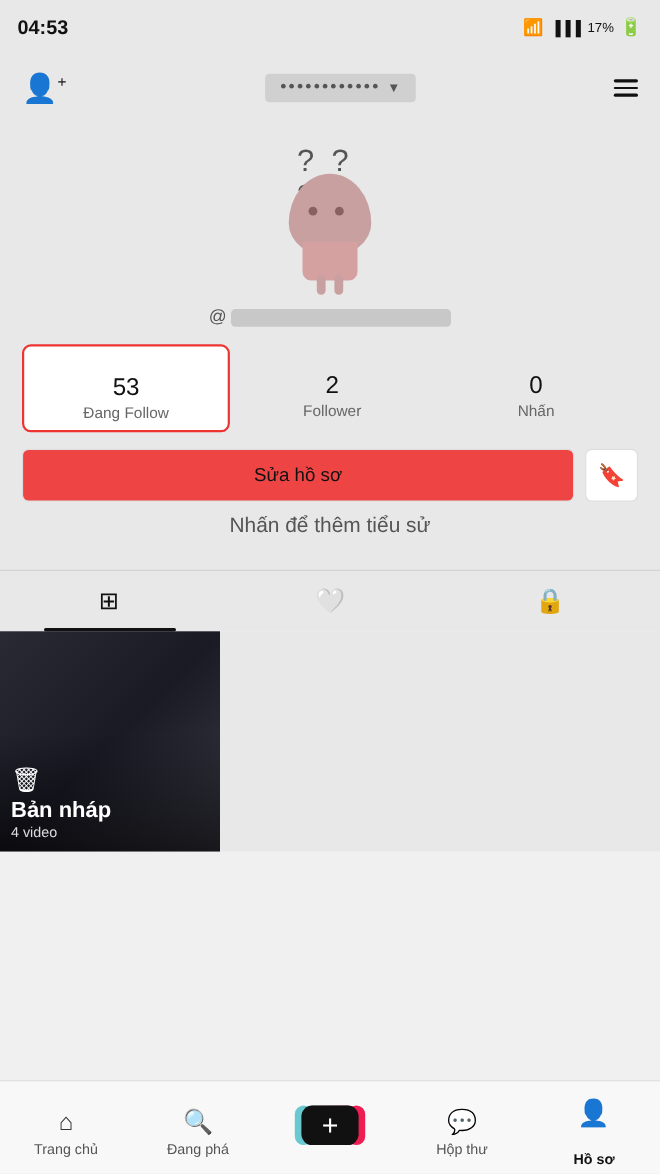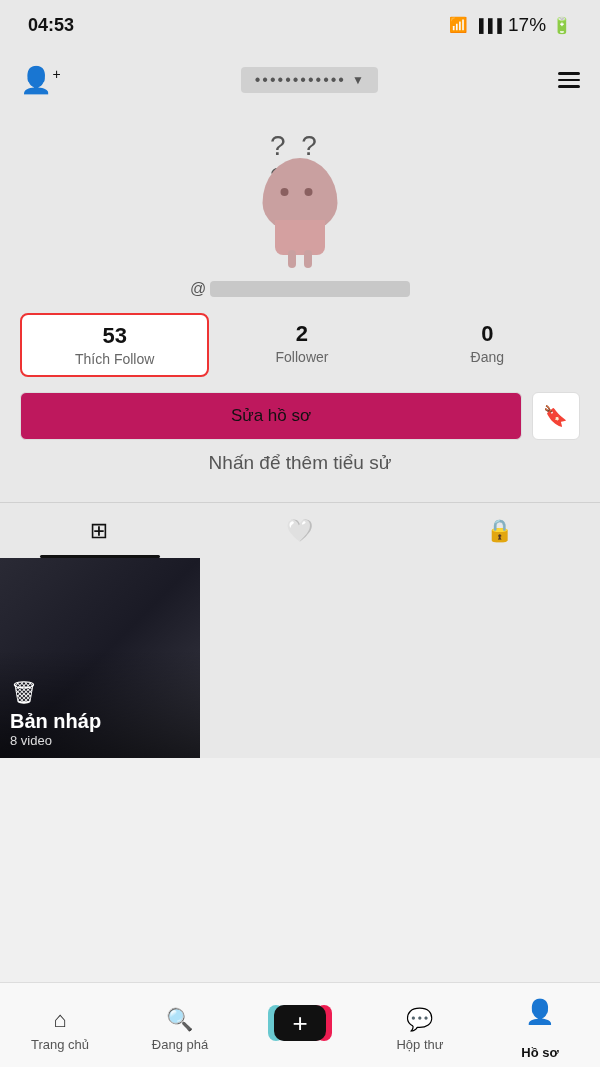--- a/index.html
+++ b/index.html
@@ -13,35 +13,35 @@
     }
 
     
     .status-bar {
       width: 100%;
       height: 50px;
       background: #e8e8e8;
       display: flex;
       align-items: center;
       justify-content: space-between;
-      padding: 0 28px;
+      padding: 0 16px;
       position: relative;
     }
     .status-time {
       font-size: 18px;
       font-weight: 600;
       color: #111;
     }
     .status-icons {
       display: flex;
       align-items: center;
       gap: 6px;
     }
     .battery-text {
-      font-size: 19px;
+      font-size: 12px;
       color: #111;
       font-weight: 500;
     }
 
     
     .top-nav {
       width: 100%;
       height: 60px;
       background: #e8e8e8;
       display: flex;
@@ -201,41 +201,42 @@
       cursor: pointer;
       padding: 8px 10px;
     }
     .stat-item.highlighted {
       background: white;
       border: 2px solid #e33;
       border-radius: 8px;
     }
     .stat-number {
       font-size: 22px;
-      font-weight: 700;
-      color: #111;
+      font-weight: 400;
+      color: #111;
+      margin-top: 16px;
     }
     .stat-label {
       font-size: 14px;
       color: #666;
       margin-top: 2px;
     }
 
     
     .action-buttons {
       display: flex;
       width: 100%;
       padding: 0 20px;
       gap: 10px;
       margin-bottom: 12px;
     }
     .edit-profile-btn {
       flex: 1;
       height: 48px;
-      background: #be185d;
+      background: #ef4444;
       border: 1px solid #ddd;
       border-radius: 6px;
       font-size: 17px;
       color: #111;
       cursor: pointer;
       font-weight: 400;
     }
     .bookmark-btn {
       width: 48px;
       height: 48px;
@@ -474,29 +475,29 @@
   </div>
 
   <div class="username-handle">
     <span class="at-symbol">@</span>
     <div class="handle-blur"></div>
   </div>
 
   <div class="stats-row">
     <div class="stat-item highlighted">
       <span class="stat-number">53</span>
-      <span class="stat-label">Thích Follow</span>
+      <span class="stat-label">Đang Follow</span>
     </div>
     <div class="stat-item">
       <span class="stat-number">2</span>
       <span class="stat-label">Follower</span>
     </div>
     <div class="stat-item">
       <span class="stat-number">0</span>
-      <span class="stat-label">Đang</span>
+      <span class="stat-label">Nhấn</span>
     </div>
   </div>
 
   <div class="action-buttons">
     <button class="edit-profile-btn">Sửa hồ sơ</button>
     <div class="bookmark-btn">
       <span style="font-size:20px;">🔖</span>
     </div>
   </div>
 
@@ -517,21 +518,21 @@
     </div>
   </div>
 </div>
 
 <div class="video-grid">
   <div class="video-thumb">
     <div class="video-bg-shapes"></div>
     <div class="video-thumb-overlay">
       <span class="draft-icon">🗑</span>
       <span class="draft-label">Bản nháp</span>
-      <span class="draft-count">8 video</span>
+      <span class="draft-count">4 video</span>
     </div>
   </div>
 </div>
 
 <div class="bottom-nav">
   <div class="nav-item">
     <span class="nav-icon" style="font-size:22px;">⌂</span>
     <span class="nav-label">Trang chủ</span>
   </div>
   <div class="nav-item">

